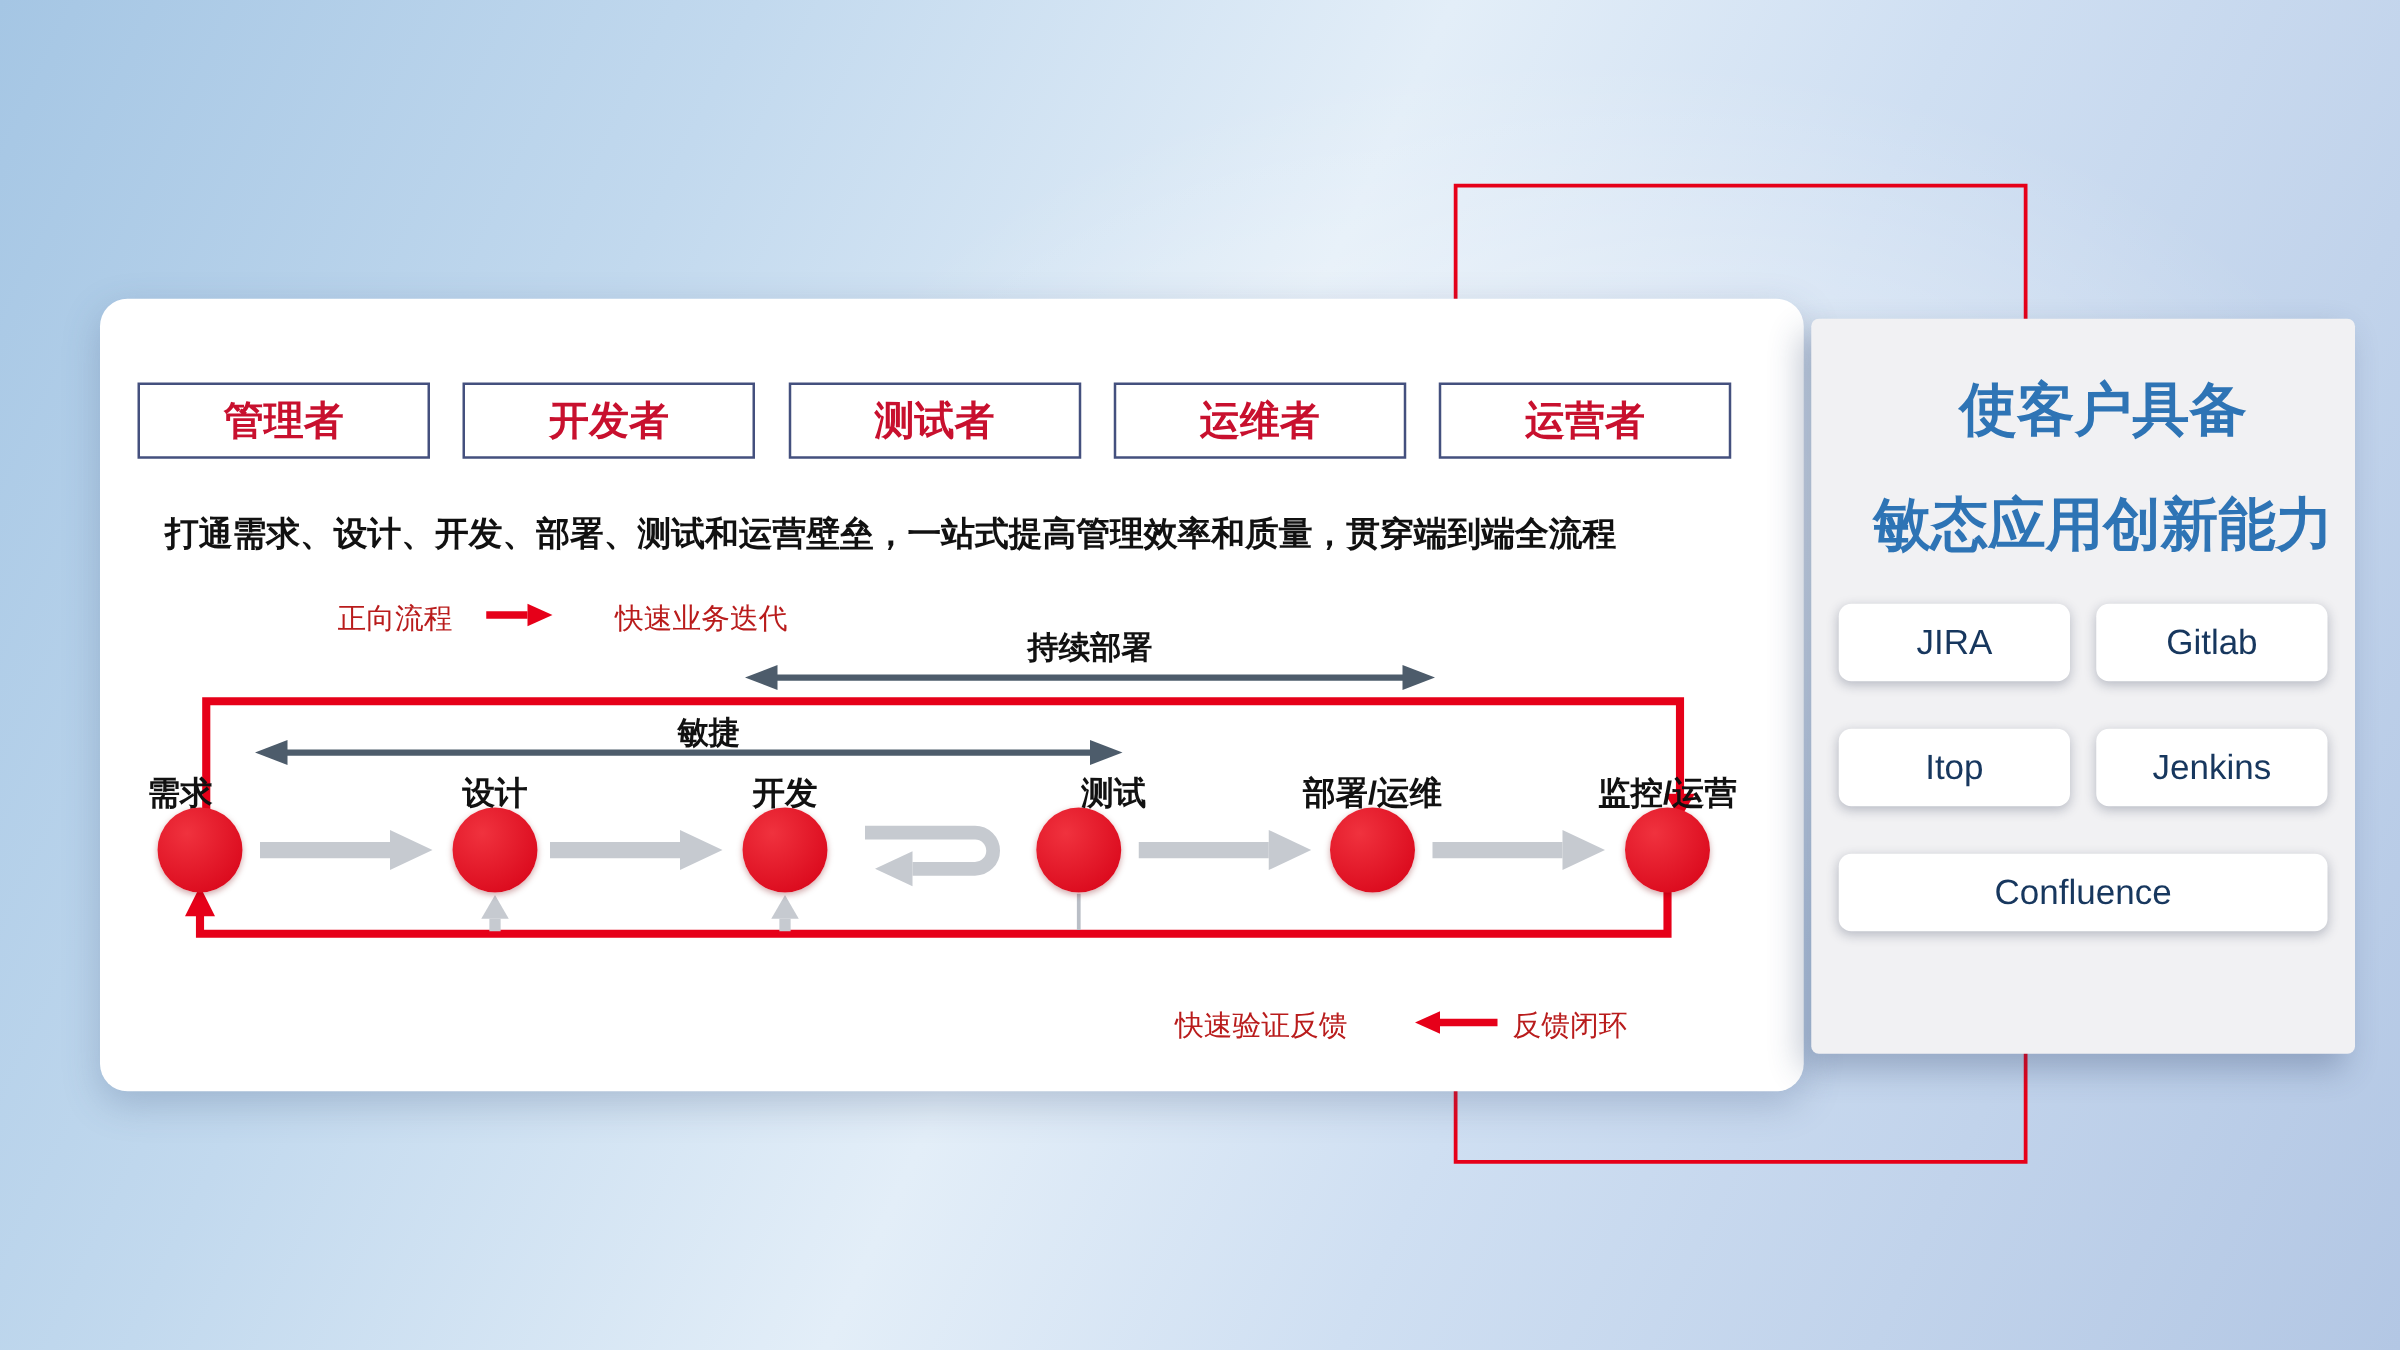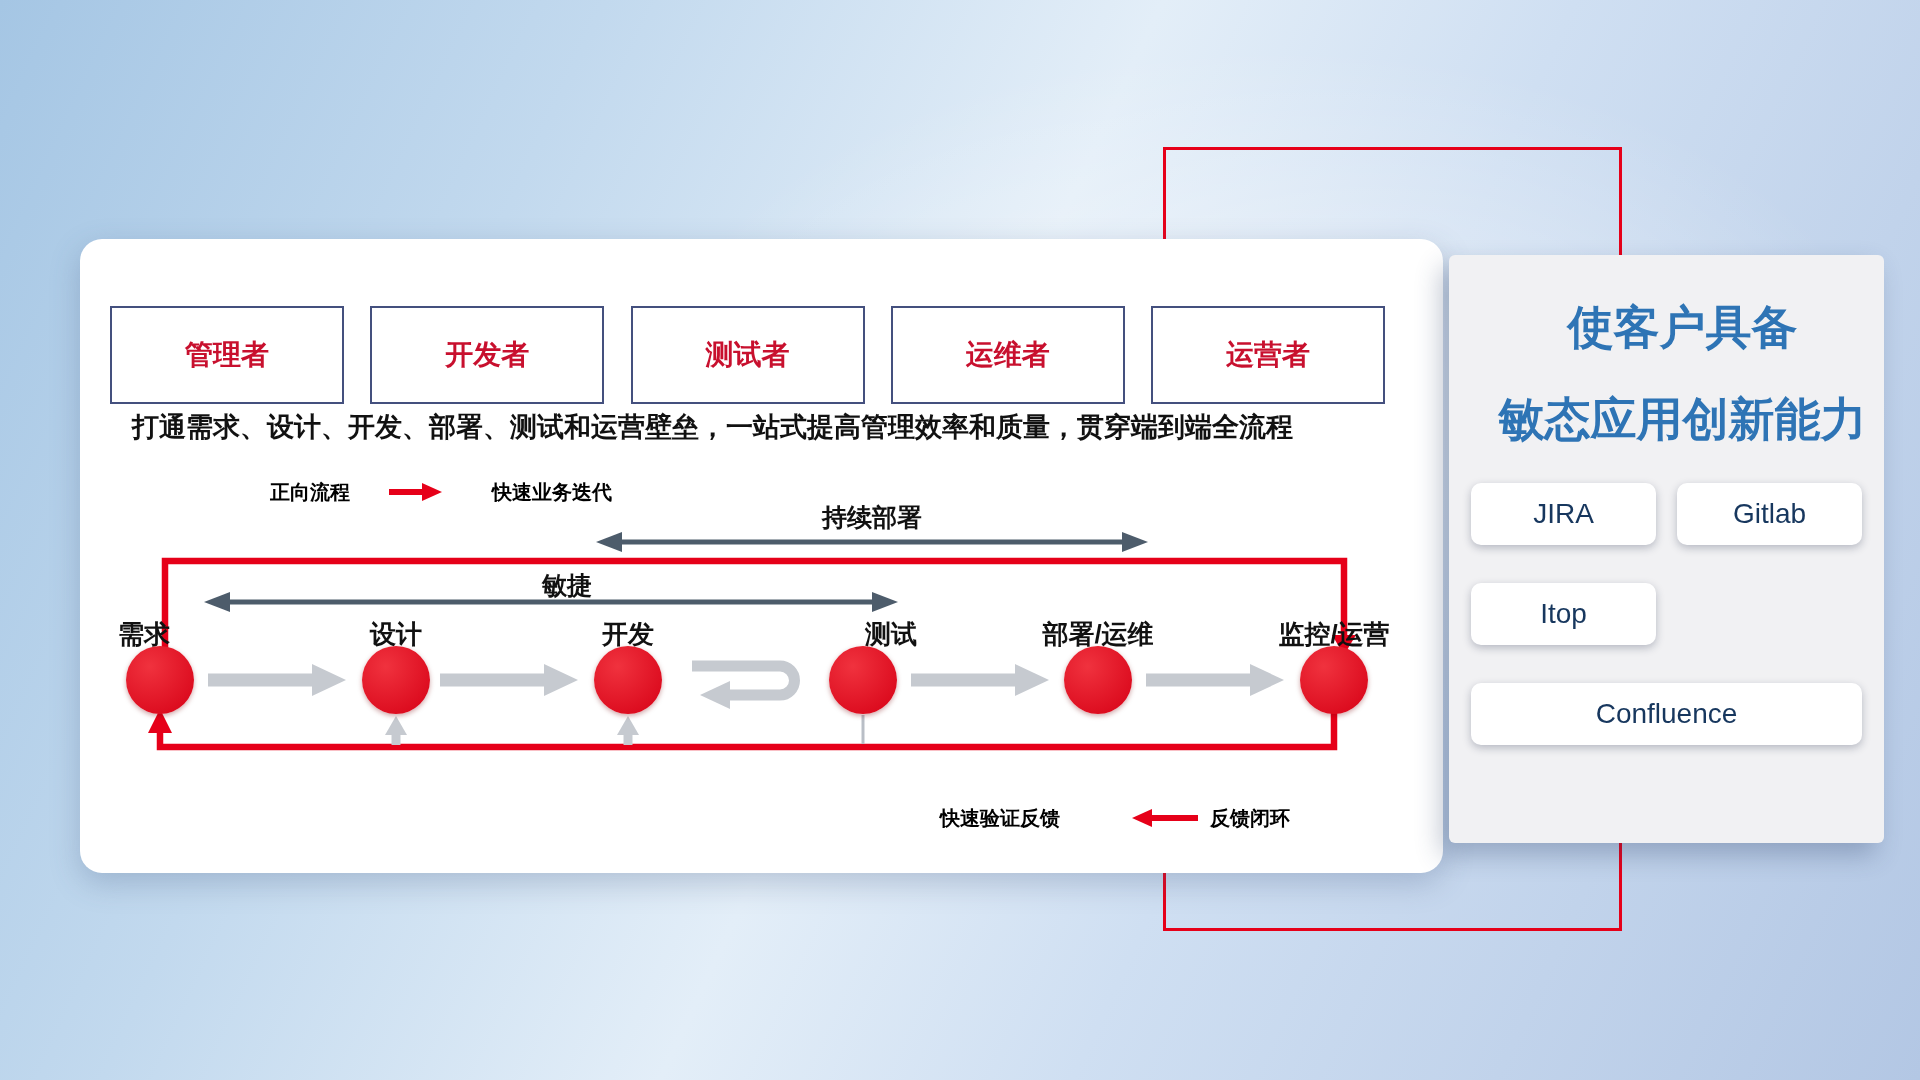--- a/index.html
+++ b/index.html
@@ -6,24 +6,24 @@
   body{width:1920px;height:1080px;font-family:"Liberation Sans","DejaVu Sans",sans-serif;}
   .screen{position:relative;width:1920px;height:1080px;overflow:hidden;
     background:
       radial-gradient(ellipse 900px 520px at 66% 38%, rgba(255,255,255,.55), rgba(255,255,255,0) 70%),
       linear-gradient(115deg,#a5c6e4 0%,#c2d9ee 25%,#e3eef8 48%,#cfdff2 65%,#b3c7e4 100%);}
   .red-frame{position:absolute;left:1163px;top:147px;width:459px;height:784px;
     border:3px solid #e60019;box-sizing:border-box;}
   .card{position:absolute;left:80px;top:239px;width:1363px;height:634px;background:#fff;
     border-radius:22px;box-shadow:0 10px 30px rgba(70,90,130,.28);}
   .roles{position:absolute;left:30px;top:67px;width:1275px;display:flex;justify-content:space-between;}
-  .role-box{width:234px;height:98px;border:2px solid #44507e;box-sizing:border-box;background:#fff;
-    display:flex;align-items:center;justify-content:center;font-size:28px;font-weight:bold;color:#c8102e;}
+  .role-box{width:234px;height:61px;border:2px solid #44507e;box-sizing:border-box;background:#fff;
+    display:flex;align-items:center;justify-content:center;font-size:32px;font-weight:bold;color:#c8102e;}
   .desc{position:absolute;left:52px;top:170px;width:1300px;font-size:27px;font-weight:bold;color:#111;white-space:nowrap;}
-  .lg{position:absolute;font-size:20px;font-weight:bold;color:#000000;white-space:nowrap;}
+  .lg{position:absolute;font-size:23px;font-weight:normal;color:#b91c1c;white-space:nowrap;}
   .span-label{position:absolute;font-size:25px;font-weight:bold;color:#111;transform:translateX(-50%);white-space:nowrap;}
   .stage-label{position:absolute;top:378px;font-size:26px;font-weight:bold;color:#111;transform:translateX(-50%);white-space:nowrap;}
   .stage-circle{position:absolute;top:407px;width:68px;height:68px;border-radius:50%;
     background:radial-gradient(circle at 35% 30%,#f0323e,#d60015);box-shadow:0 2px 5px rgba(120,0,10,.35);}
   svg.arrows{position:absolute;left:0;top:0;}
   .panel{position:absolute;left:1449px;top:255px;width:435px;height:588px;background:#f1f1f3;
     border-radius:6px;box-shadow:-8px 12px 26px rgba(40,60,100,.30);}
   .panel-title{position:absolute;left:0;width:100%;text-align:center;font-weight:bold;color:#2e74b5;white-space:nowrap;margin-left:16px;}
   .pt1{top:42px;font-size:46px;}
   .pt2{top:134px;font-size:46px;}
@@ -134,16 +134,17 @@
     <div class="lg" style="left:1130px;top:566px;">反馈闭环</div>
 
   </div>
 
   <div class="panel">
     <div class="panel-title pt1">使客户具备</div>
     <div class="panel-title pt2">敏态应用创新能力</div>
     <div class="tool-btn" style="left:22px;top:228px;width:185px;">JIRA</div>
     <div class="tool-btn" style="left:228px;top:228px;width:185px;">Gitlab</div>
     <div class="tool-btn" style="left:22px;top:328px;width:185px;">Itop</div>
+    <div class="tool-btn" style="left:228px;top:328px;width:185px;">Jenkins</div>
     <div class="tool-btn" style="left:22px;top:428px;width:391px;">Confluence</div>
   </div>
 
 </div>
 
 </body></html>

